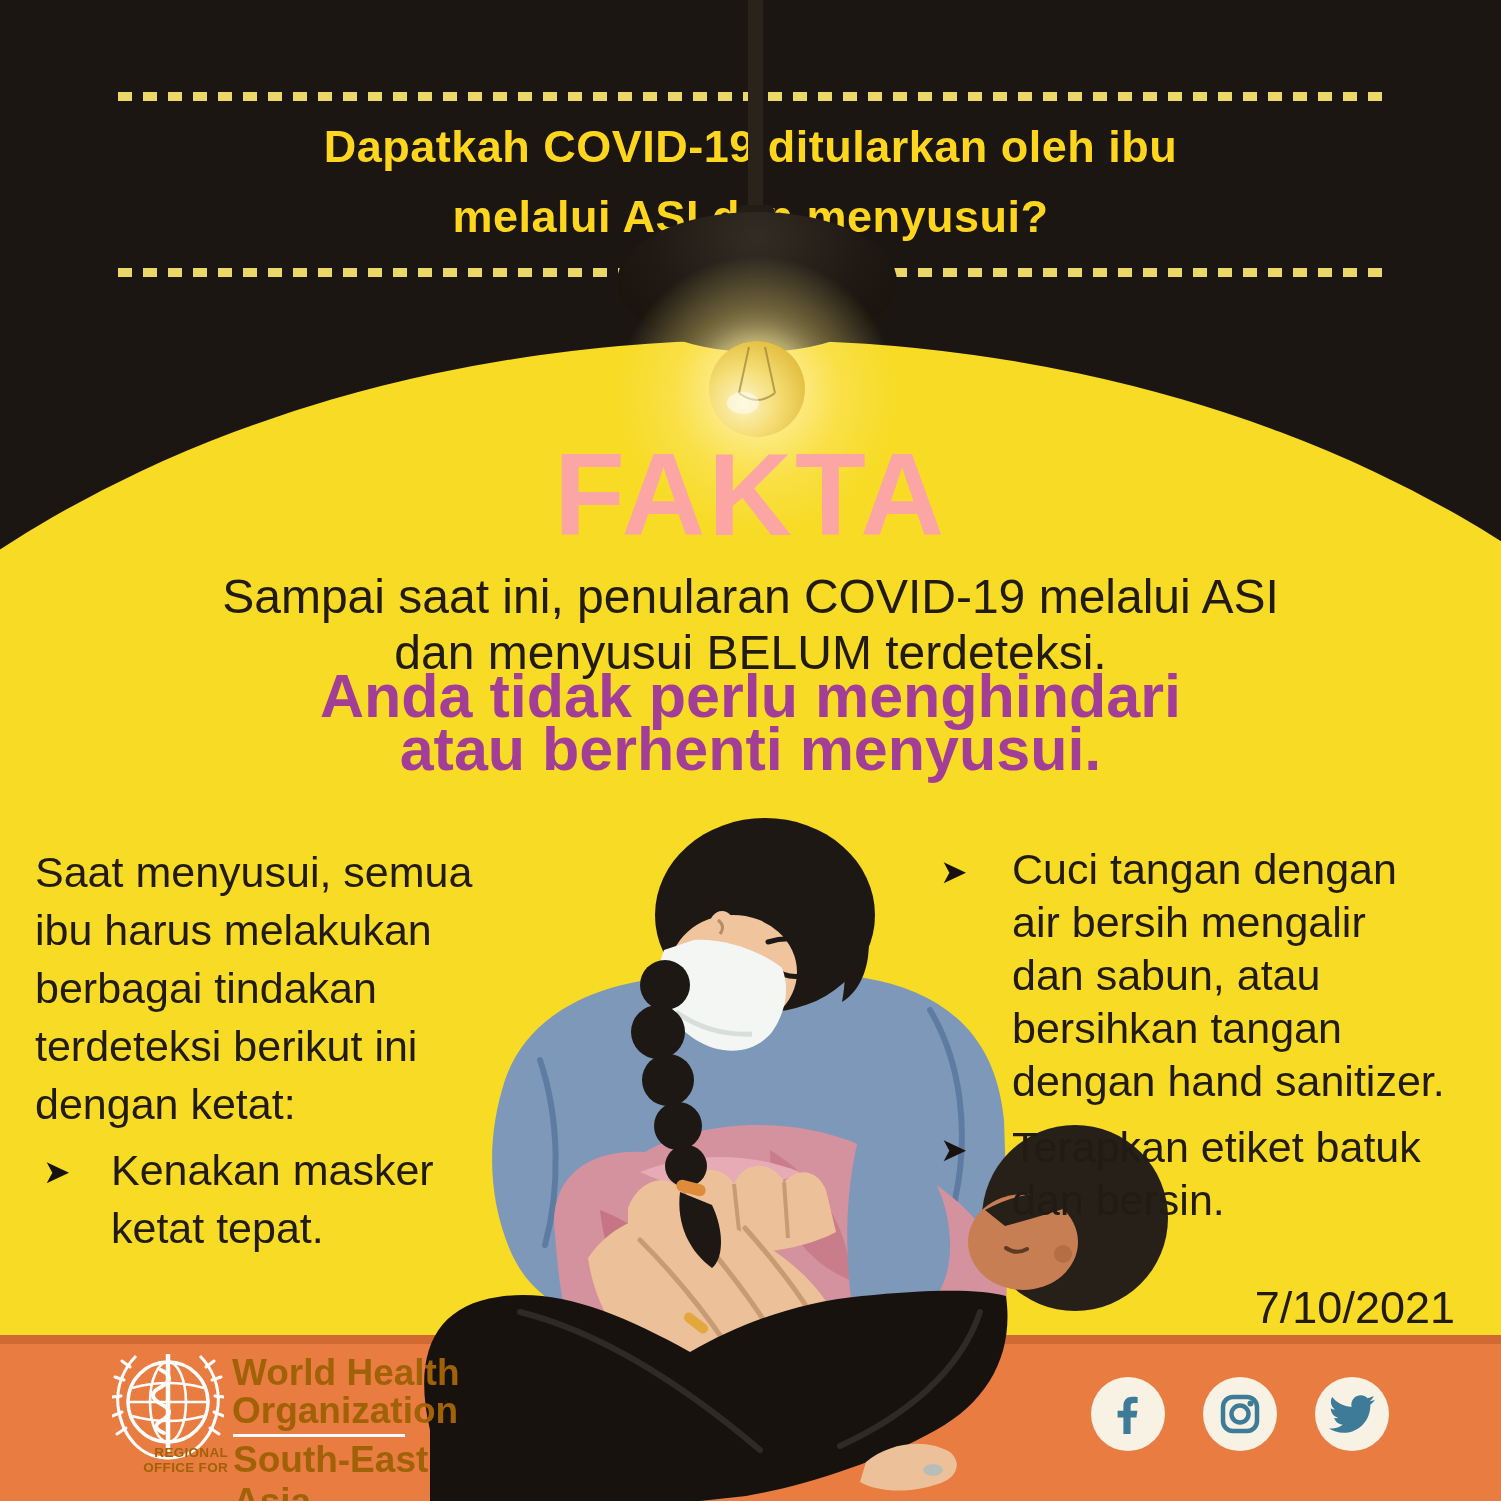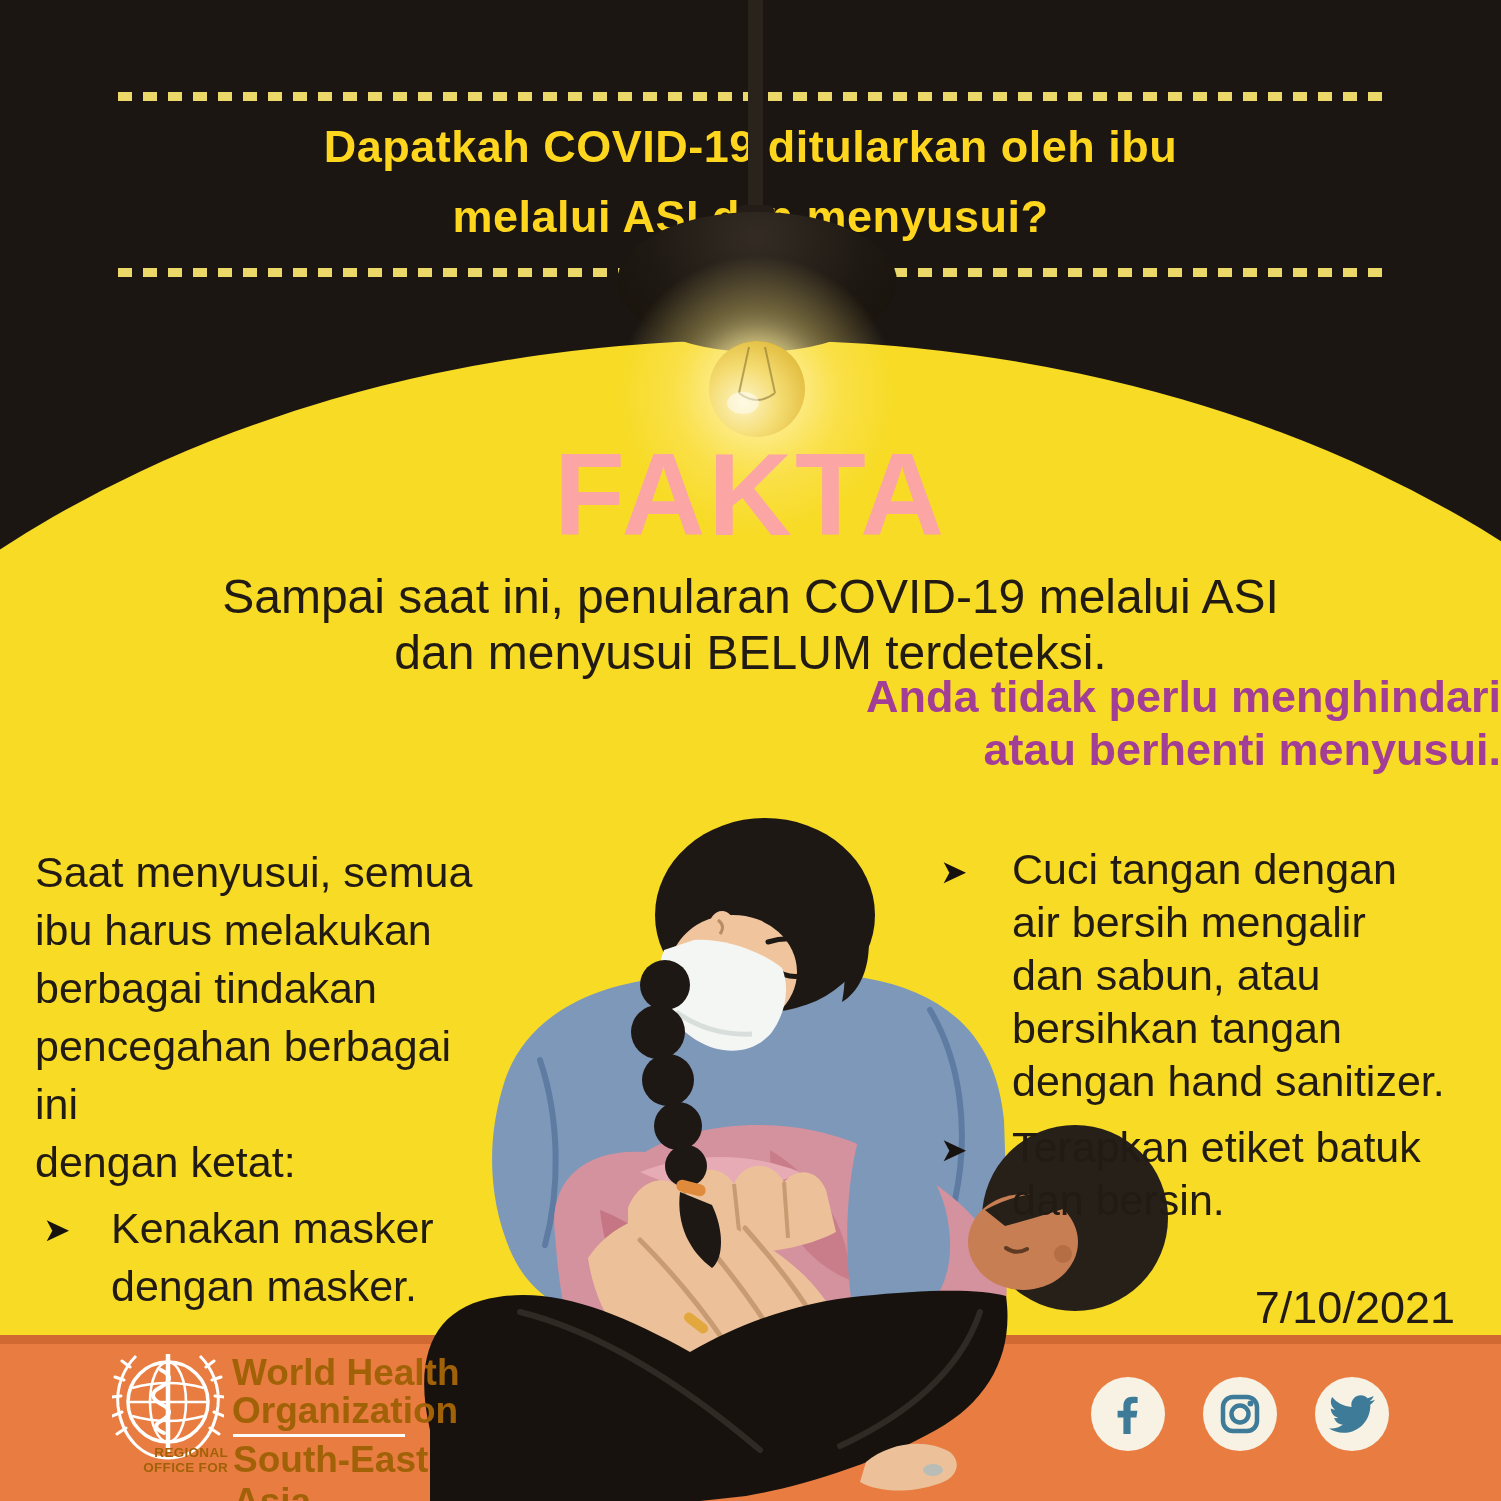--- a/index.html
+++ b/index.html
@@ -46,22 +46,22 @@
   
   .fakta{
     position:absolute;left:0;right:0;top:428px;text-align:center;
     color:#fca5a5;font-weight:800;font-size:116px;letter-spacing:3px;
   }
   .fact-body{
     position:absolute;left:0;right:0;top:553px;text-align:center;
     color:#221b14;font-weight:500;font-size:48px;line-height:56px;margin-top:16px;
   }
   .fact-highlight{
-    position:absolute;left:0;right:0;top:670px;text-align:right;
-    color:#a33e97;font-weight:700;font-size:45px;line-height:53px;
+    position:absolute;left:0;right:0;top:670px;text-align:center;
+    color:#a33e97;font-weight:700;font-size:61px;line-height:53px;
   }
   
   .col{color:#221b14;font-size:43px;}
   .left-col{position:absolute;left:35px;top:843px;width:470px;line-height:58px;}
   .right-col{position:absolute;left:940px;top:843px;width:545px;line-height:53px;}
   .bullet{position:relative;margin-top:8px;}
   .bullet .arrow{
     position:absolute;left:8px;top:2px;font-size:33px;color:#17120d;
   }
   .left-col .bullet .text{margin-left:76px;}
@@ -219,27 +219,27 @@
       <circle cx="686" cy="1166" r="21" fill="#1d1814"></circle>
       <rect x="676" y="1182" width="30" height="12" rx="6" fill="#e08b3c" transform="rotate(15 691 1188)"></rect>
       <path d="M680 1192 C676 1225 690 1252 712 1268 C724 1258 724 1230 712 1205 Z" fill="#1d1814"></path>
     </g>
   </svg>
 
   <div class="col left-col">
     <div>Saat menyusui, semua</div>
     <div>ibu harus melakukan</div>
     <div>berbagai tindakan</div>
-    <div>pencegahan berbagai ini</div>
+    <div>terdeteksi berikut ini</div>
     <div>dengan ketat:</div>
     <div class="bullet">
       <span class="arrow">➤</span>
       <div class="text">
         <div>Kenakan masker</div>
-        <div>dengan masker.</div>
+        <div>ketat tepat.</div>
       </div>
     </div>
   </div>
 
   <div class="col right-col">
     <div class="bullet">
       <span class="arrow">➤</span>
       <div class="text">
         <div>Cuci tangan dengan</div>
         <div>air bersih mengalir</div>

